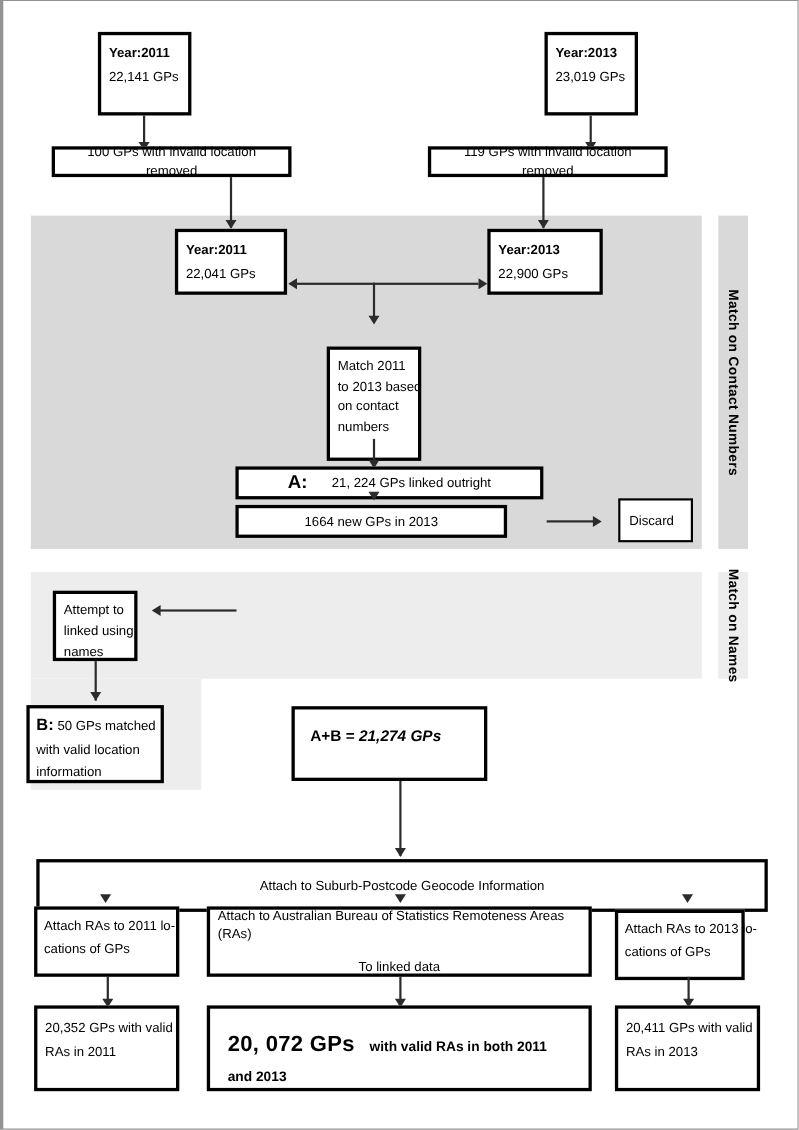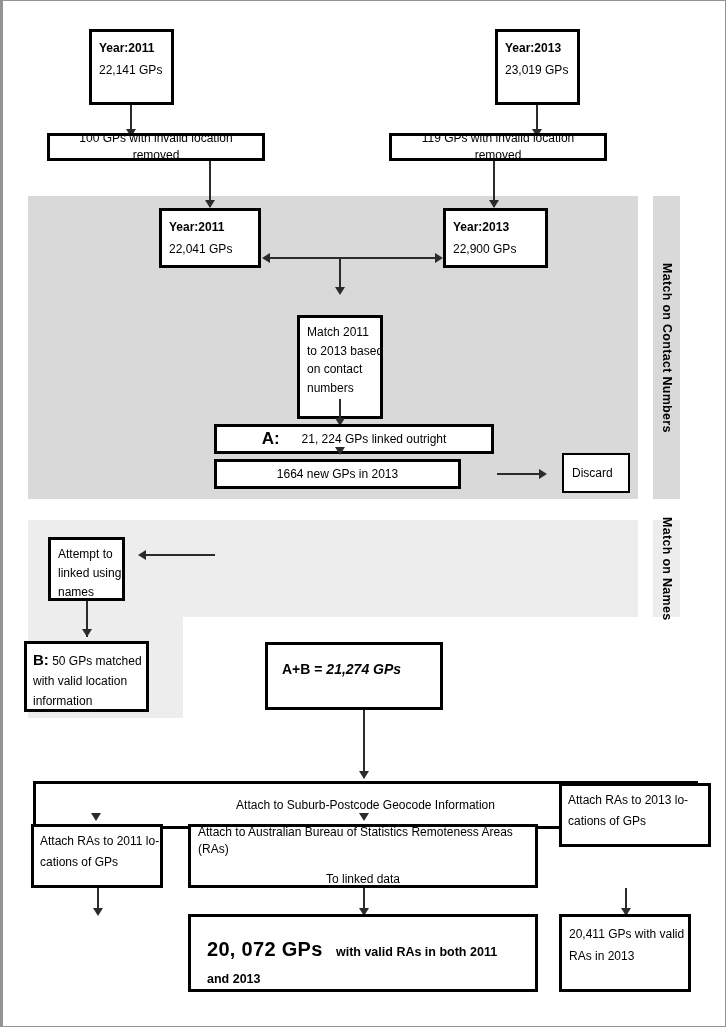--- a/index.html
+++ b/index.html
@@ -260,36 +260,42 @@
       <div>Attach RAs to 2011 lo-</div>
       <div>cations of GPs</div>
     </div>
   </div>
 
   <div class="box center-col" style="left:185px; top:823px; width:350px; height:64px;">
     <div style="margin-bottom:14px;">Attach to Australian Bureau of Statistics Remoteness Areas (RAs)</div>
     <div>To linked data</div>
   </div>
 
-  <div class="box" style="left:556px; top:782px; width:152px; height:64px; line-height:1.75; padding:4px 6px;">
+  <div class="box" style="left:556px; top:826px; width:118px; height:64px; line-height:1.75; padding:4px 6px;">
     <div class="lines">
       <div>Attach RAs to 2013 lo-</div>
       <div>cations of GPs</div>
     </div>
   </div>
 
   <div class="vline" style="left:94px; top:887px; height:26px;"></div>
   <div class="arrow-down" style="left:90px; top:907px;"></div>
 
   <div class="vline" style="left:360px; top:887px; height:26px;"></div>
   <div class="arrow-down" style="left:356px; top:907px;"></div>
 
   <div class="vline" style="left:622px; top:887px; height:26px;"></div>
   <div class="arrow-down" style="left:618px; top:907px;"></div>
 
+  <div class="box" style="left:28px; top:913px; width:132px; height:78px; line-height:1.85; padding:6px 7px;">
+    <div class="lines">
+      <div>20,352 GPs with valid</div>
+      <div>RAs in 2011</div>
+    </div>
+  </div>
 
   <div class="box" style="left:185px; top:913px; width:350px; height:78px; padding:14px 16px;">
     <span class="bigNum">20, 072 GPs</span>
     <span class="bigNumTail" style="margin-left:10px;">with valid RAs in both 2011 and 2013</span>
   </div>
 
   <div class="box" style="left:556px; top:913px; width:132px; height:78px; line-height:1.85; padding:6px 7px;">
     <div class="lines">
       <div>20,411 GPs with valid</div>
       <div>RAs in 2013</div>

